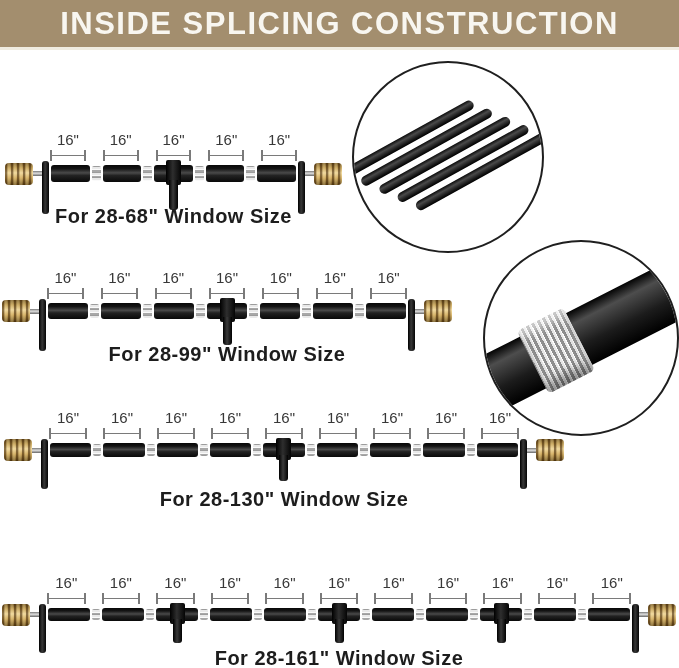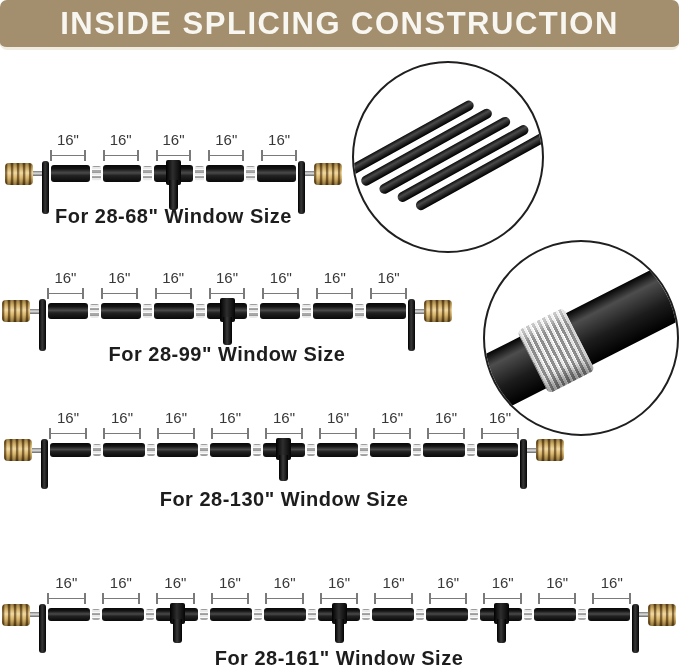--- a/index.html
+++ b/index.html
@@ -4,21 +4,21 @@
 <style>
   html,body{margin:0;padding:0;background:#fff;}
   #stage{
     position:relative;width:679px;height:668px;background:#fff;overflow:hidden;
     font-family:"Liberation Sans",sans-serif;
   }
   
   #header{
     position:absolute;left:0;top:0;width:679px;height:47px;
     background:#a38e6e;border-bottom:3px solid #f0ece0;
-    display:flex;align-items:center;justify-content:center;border-radius:7px;
+    display:flex;align-items:center;justify-content:center;
   }
   #header .title{
     color:#f8f6f0;font-size:31px;font-weight:bold;letter-spacing:1.5px;white-space:nowrap;
   }
   
   .rod-diagram{position:absolute;}
   .dims{display:flex;margin:0 43px;height:29px;align-items:flex-end;}
   .dim{flex:1;margin:0 2px;display:flex;flex-direction:column;align-items:center;justify-content:flex-end;}
   .dim-label{font-size:15px;color:#383838;line-height:15px;margin-bottom:3px;white-space:nowrap;}
   .dim-line{position:relative;width:100%;height:11px;}

